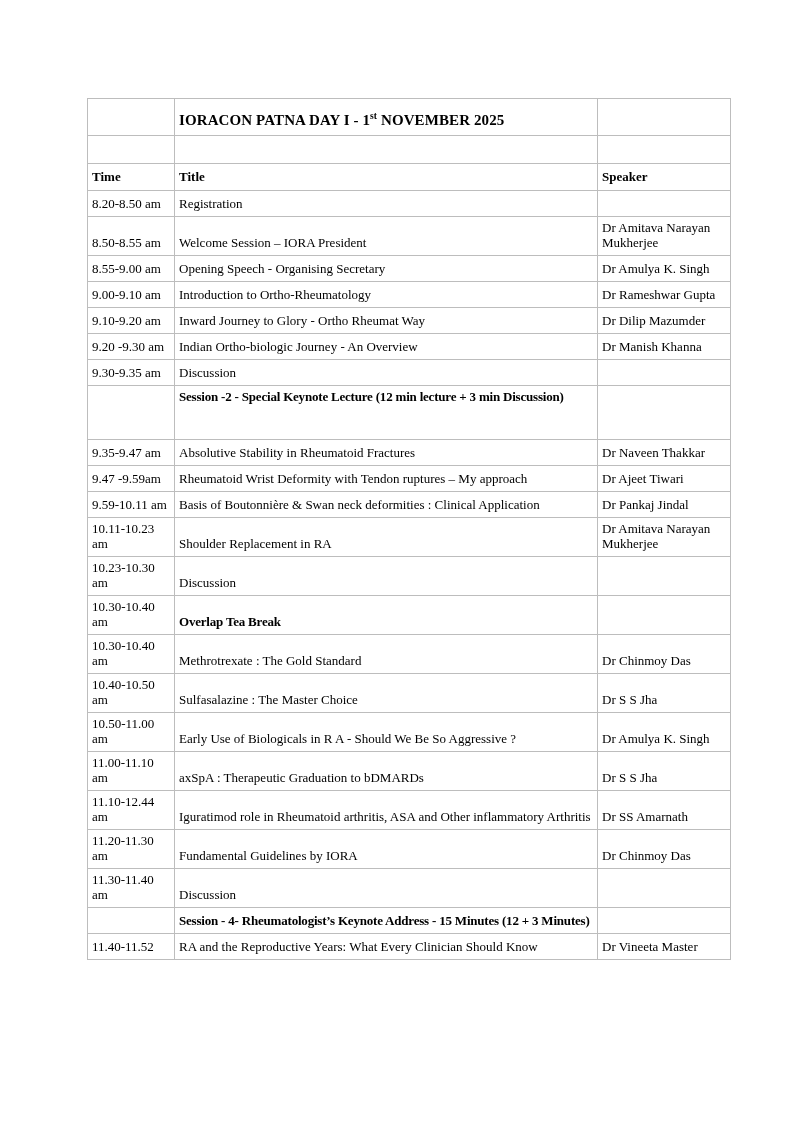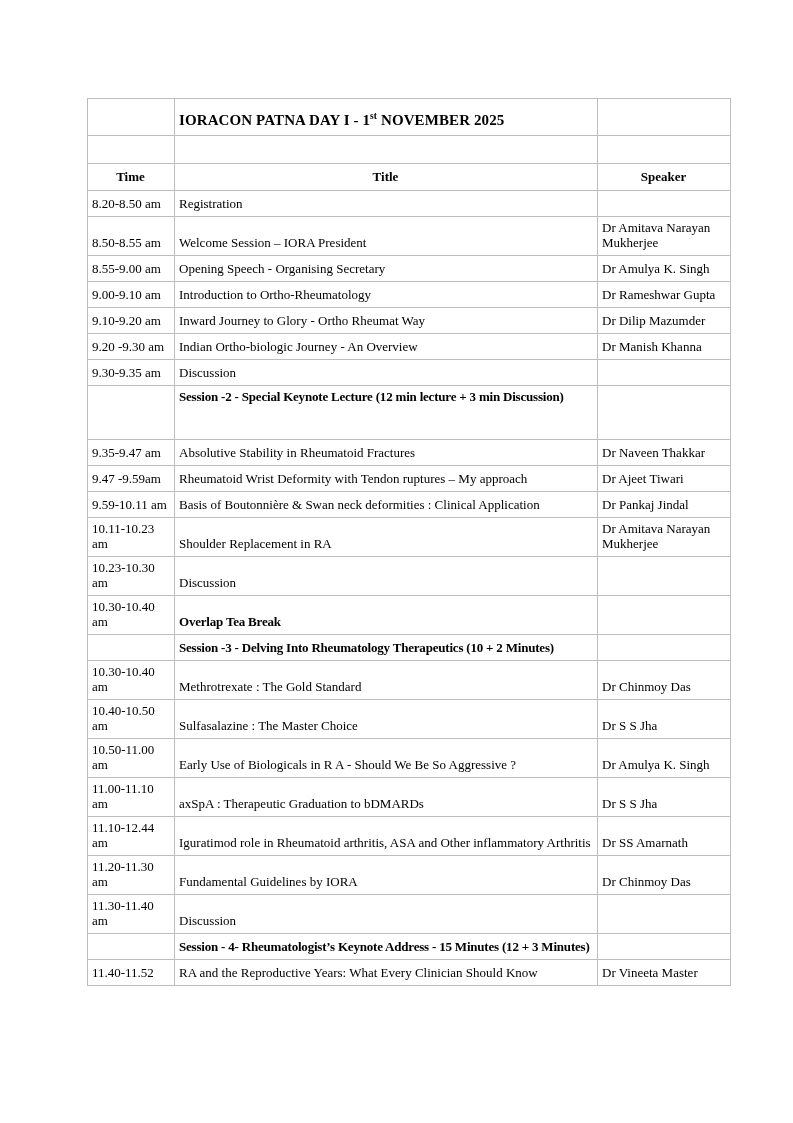--- a/index.html
+++ b/index.html
@@ -35,21 +35,20 @@
     font-size: 15px;
     font-weight: 700;
     padding-bottom: 7px;
     letter-spacing: 0.1px;
   }
   tr.r-doctitle sup { font-size: 9.5px; line-height: 0; }
   tr.r-empty { height: 28px; }
   tr.r-head { height: 27px; }
   tr.r-head td {
     font-weight: 700;
-    text-align: center;
     padding-bottom: 6px;
   }
   tr.data-row { height: 26px; }
   td.time-cell { padding-right: 4px; }
   td.title-cell .ln { min-height: 15px; }
   td.title-cell.b .ln {
     font-weight: 700;
     letter-spacing: -0.2px;
   }
   td.speaker-cell { }
@@ -174,27 +173,20 @@
           <td class="speaker-cell"></td>
         </tr>
         <tr class="data-row">
           <td class="time-cell">10.30-10.40 am</td>
           <td class="title-cell b">
             <div class="ln">Overlap Tea Break</div>
           </td>
           <td class="speaker-cell"></td>
         </tr>
         <tr class="data-row">
-          <td class="time-cell"></td>
-          <td class="title-cell b">
-            <div class="ln">Session -3 - Delving Into Rheumatology Therapeutics  (10 + 2 Minutes)</div>
-          </td>
-          <td class="speaker-cell"></td>
-        </tr>
-        <tr class="data-row">
           <td class="time-cell">10.30-10.40 am</td>
           <td class="title-cell">
             <div class="ln">Methrotrexate : The Gold Standard</div>
           </td>
           <td class="speaker-cell">Dr Chinmoy Das</td>
         </tr>
         <tr class="data-row">
           <td class="time-cell">10.40-10.50 am</td>
           <td class="title-cell">
             <div class="ln">Sulfasalazine : The Master Choice</div>

